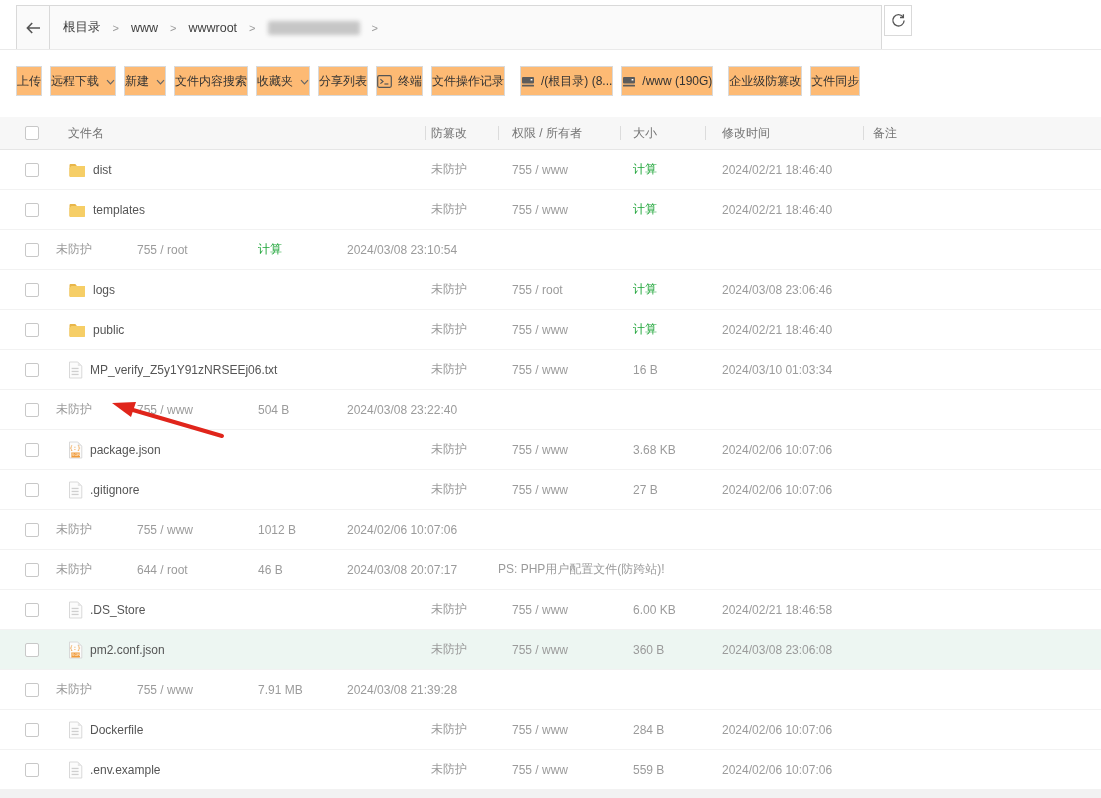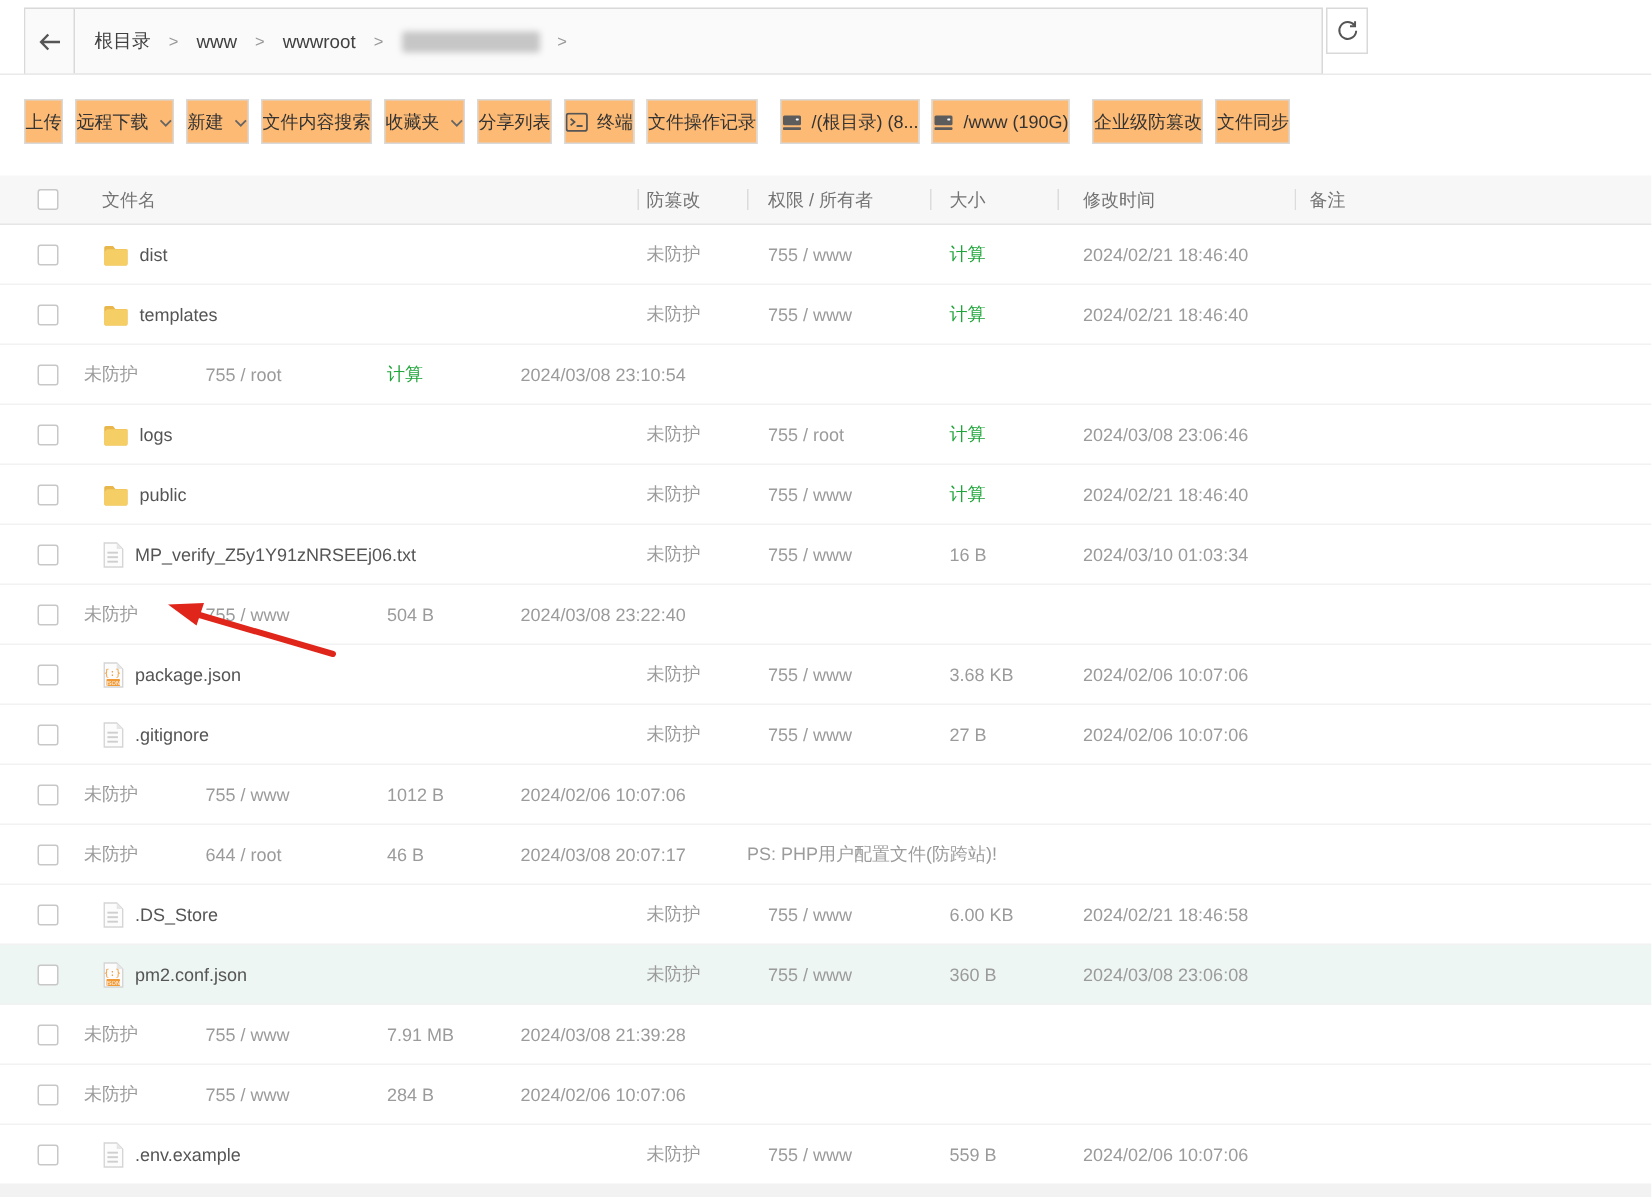--- a/index.html
+++ b/index.html
@@ -400,20 +400,32 @@
         <div class="col-tamper gray">未防护</div>
         <div class="col-perm gray">755 / www</div>
         <div class="col-size"><span class="gray">7.91 MB</span></div>
         <div class="col-mtime gray">2024/03/08 21:39:28</div>
         <div class="col-note gray"></div>
       </div>
       <div class="trow">
         <div class="col-check">
           <span class="cb"></span>
         </div>
+        <div class="col-name">
+          <span class="ficon">
+            <svg width="15" height="18" viewBox="0 0 15 18">
+              <path d="M1.5 1h8.3l4 4v12H1.5z" fill="#fcfcfc" stroke="#d5d5d5" stroke-width="0.9"></path>
+              <path d="M9.8 1l4 4h-4z" fill="#e6e6e6"></path>
+              <rect x="3.6" y="6.8" width="7" height="1.3" fill="#cfcfcf"></rect>
+              <rect x="3.6" y="9.8" width="7" height="1.3" fill="#cfcfcf"></rect>
+              <rect x="3.6" y="12.8" width="7" height="1.3" fill="#cfcfcf"></rect>
+            </svg>
+          </span>
+          <span class="fname">Dockerfile</span>
+        </div>
         <div class="col-tamper gray">未防护</div>
         <div class="col-perm gray">755 / www</div>
         <div class="col-size"><span class="gray">284 B</span></div>
         <div class="col-mtime gray">2024/02/06 10:07:06</div>
         <div class="col-note gray"></div>
       </div>
       <div class="trow">
         <div class="col-check">
           <span class="cb"></span>
         </div>

